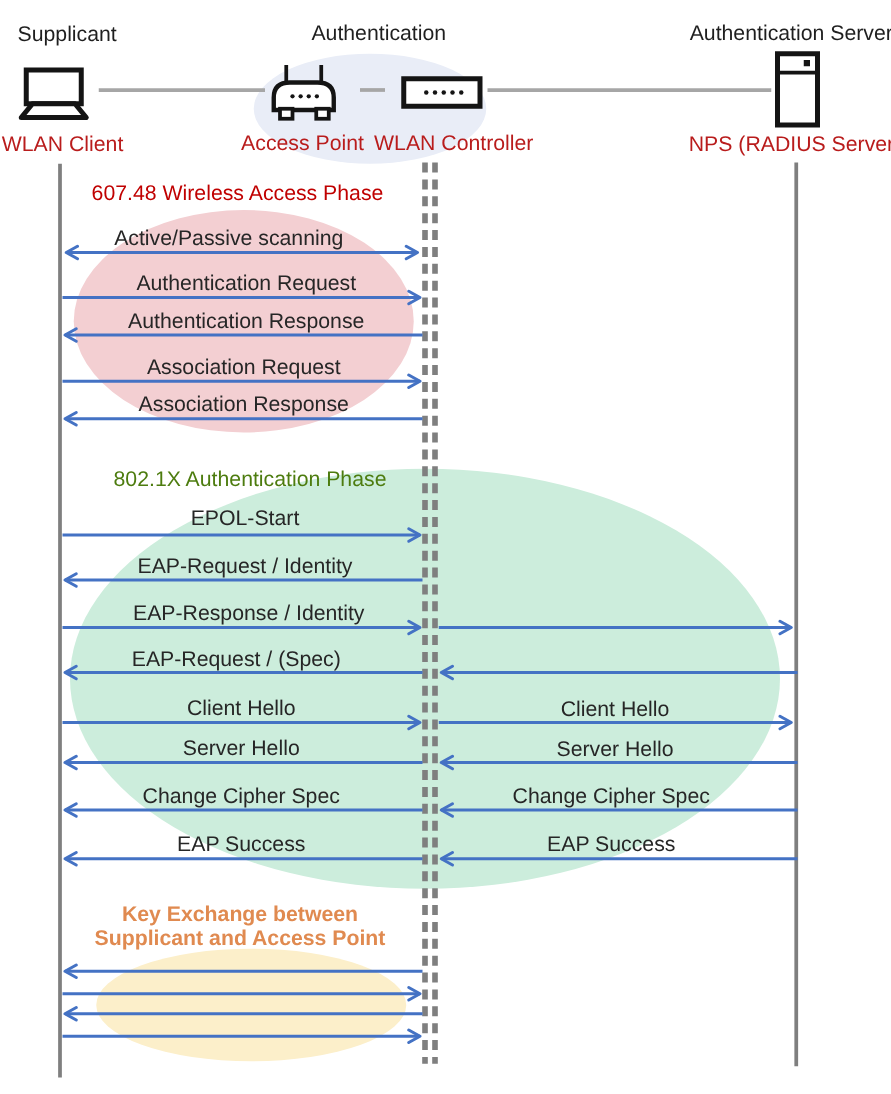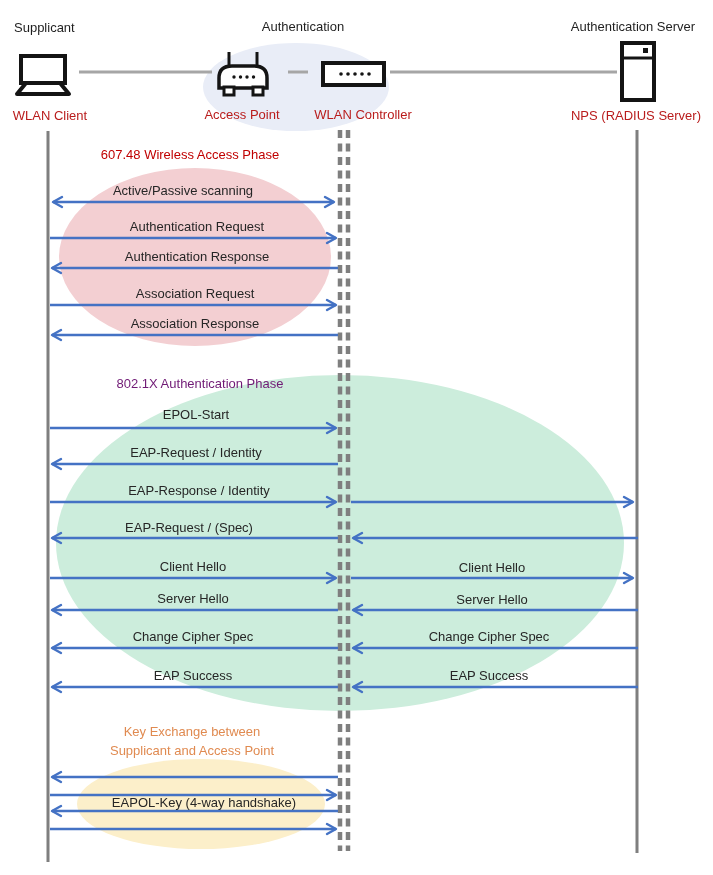--- a/index.html
+++ b/index.html
@@ -1,25 +1,25 @@
 <!DOCTYPE html>
 <html><head>
 <meta charset="utf-8">
 <style>
   html,body{margin:0;padding:0;background:#fff;}
   .stage{position:relative;width:713px;height:875px;background:#ffffff;
          font-family:"Liberation Sans",sans-serif;overflow:hidden;}
   .layer{position:absolute;left:0;top:0;}
-  .lbl{position:absolute;white-space:nowrap;font-size:13px;color:#262626;line-height:16px;}
+  .lbl{position:absolute;white-space:nowrap;font-size:17px;color:#262626;line-height:16px;}
   .c{transform:translateX(-50%);}
   .role{color:#1f1f1f;}
   .node{color:#b91c1c;}
   .t1{color:#C00000;}
-  .t2{color:#701a75;}
-  .t3{color:#E08A50;text-align:center;line-height:19px;}
+  .t2{color:#4d7c0f;}
+  .t3{color:#E08A50;text-align:center;line-height:19px;font-weight:bold;}
   .arrow{stroke:#4472C4;stroke-width:2.3;fill:none;}
   .life{stroke:#7F7F7F;stroke-width:3;}
   .dash{stroke:#7F7F7F;stroke-width:4.5;stroke-dasharray:8 5.5;}
   .conn{stroke:#A6A6A6;stroke-width:3;}
   .ic{stroke:#141414;fill:#ffffff;}
   .icf{fill:#141414;stroke:none;}
 </style>
 </head>
 <body>
 
@@ -139,20 +139,19 @@
   <div class="lbl c" style="left:195px;top:286px">Association Request</div>
   <div class="lbl c" style="left:195px;top:316px">Association Response</div>
   <div class="lbl c" style="left:196px;top:407px">EPOL-Start</div>
   <div class="lbl c" style="left:196px;top:445px">EAP-Request / Identity</div>
   <div class="lbl c" style="left:199px;top:483px">EAP-Response / Identity</div>
   <div class="lbl c" style="left:189px;top:520px">EAP-Request / (Spec)</div>
   <div class="lbl c" style="left:193px;top:559px">Client Hello</div>
   <div class="lbl c" style="left:193px;top:591px">Server Hello</div>
   <div class="lbl c" style="left:193px;top:629px">Change Cipher Spec</div>
   <div class="lbl c" style="left:193px;top:668px">EAP Success</div>
-  <div class="lbl c" style="left:204px;top:795px">EAPOL-Key (4-way handshake)</div>
 
   <div class="lbl c" style="left:492px;top:560px">Client Hello</div>
   <div class="lbl c" style="left:492px;top:592px">Server Hello</div>
   <div class="lbl c" style="left:489px;top:629px">Change Cipher Spec</div>
   <div class="lbl c" style="left:489px;top:668px">EAP Success</div>
 
 </div>
 
 </body></html>

